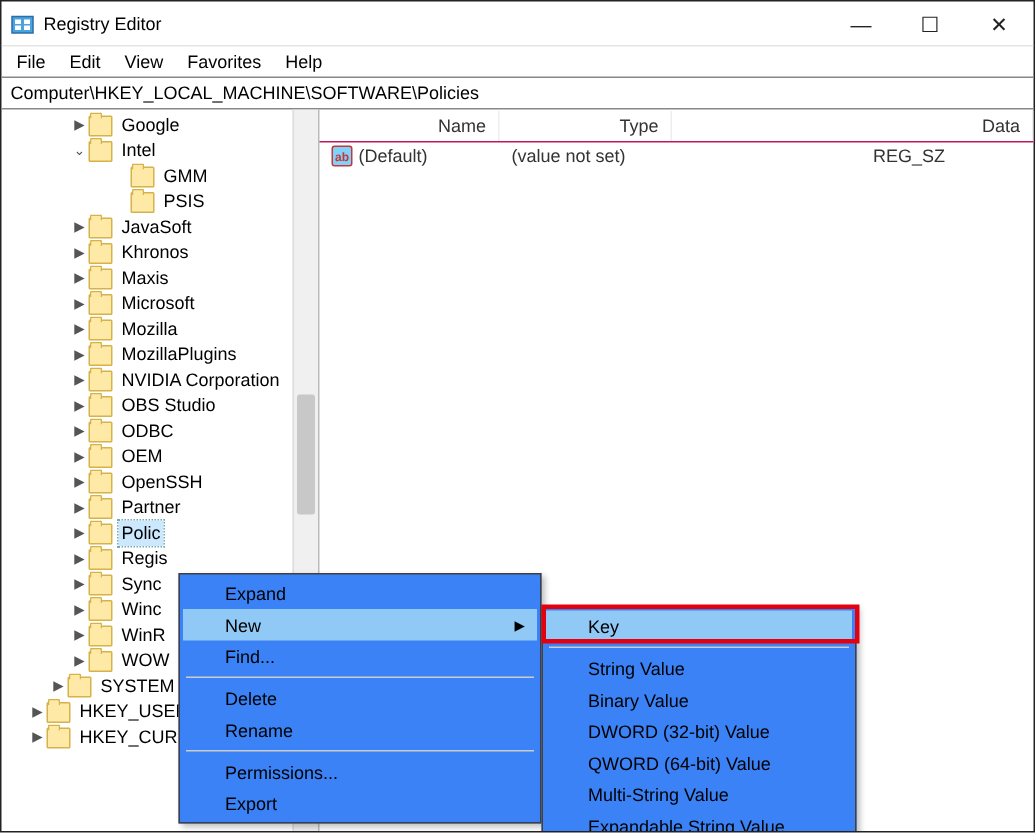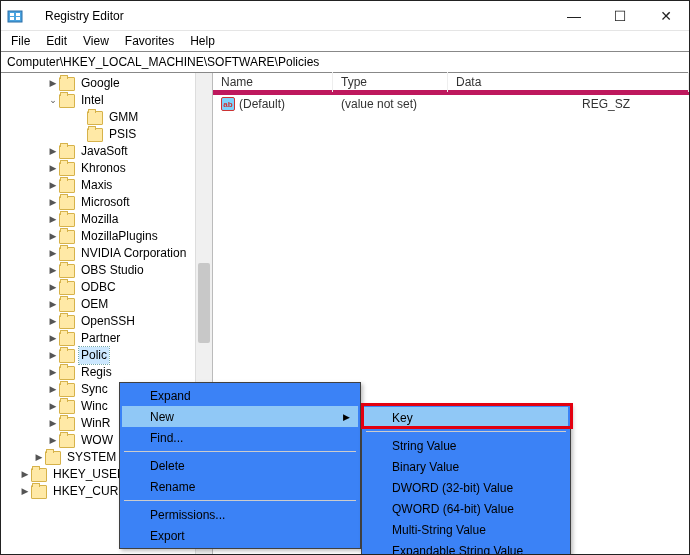--- a/index.html
+++ b/index.html
@@ -19,21 +19,21 @@
     display: flex;
     align-items: center;
     padding: 0 0 0 6px;
     border-bottom: 1px solid #e5e5e5;
   }
   .titlebar .appicon {
     width: 16px; height: 16px;
     display: inline-flex; align-items: center; justify-content: center;
     margin-right: 6px;
   }
-  .titlebar .title { flex: 0 0 auto; margin-left: 16px; }
+  .titlebar .title { flex: 0 0 auto; }
   .titlebar .spacer { flex: 1; }
   .winbtn {
     width: 46px; height: 30px;
     display: flex; align-items: center; justify-content: center;
     font-size: 14px; color: #222;
   }
   .menubar {
     height: 20px;
     display: flex;
     align-items: center;
@@ -106,22 +106,23 @@
   }
   .label { padding: 0 2px; }
   
   .listpane {
     flex: 1;
     position: relative;
   }
   .listhdr {
     display: flex;
     height: 22px;
-    border-bottom: 5px solid #be185d;
+    border-bottom: 1px solid #be185d;
     align-items: center;
+    text-align: right;
   }
   .col {
     padding: 3px 8px;
     border-right: 1px solid #eee;
     color: #333;
   }
   .col.name { width: 120px; }
   .col.type { width: 115px; }
   .col.data { flex: 1; }
   .listrow {

